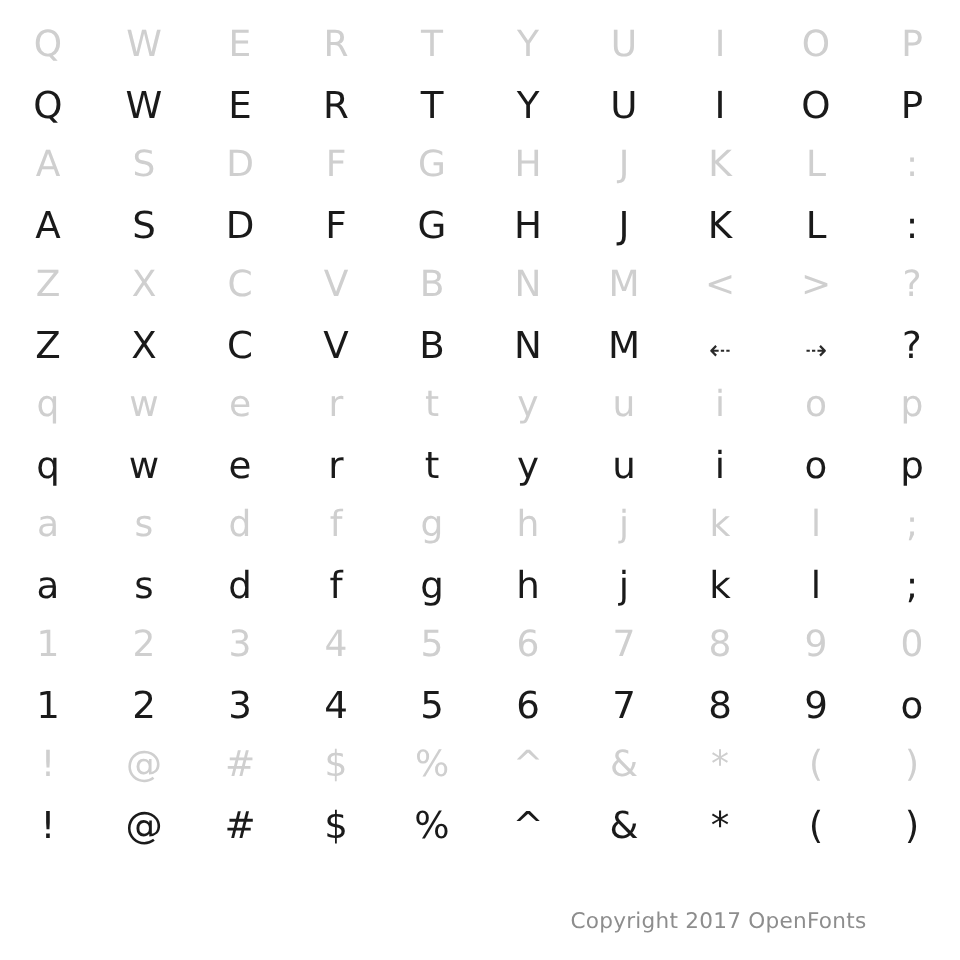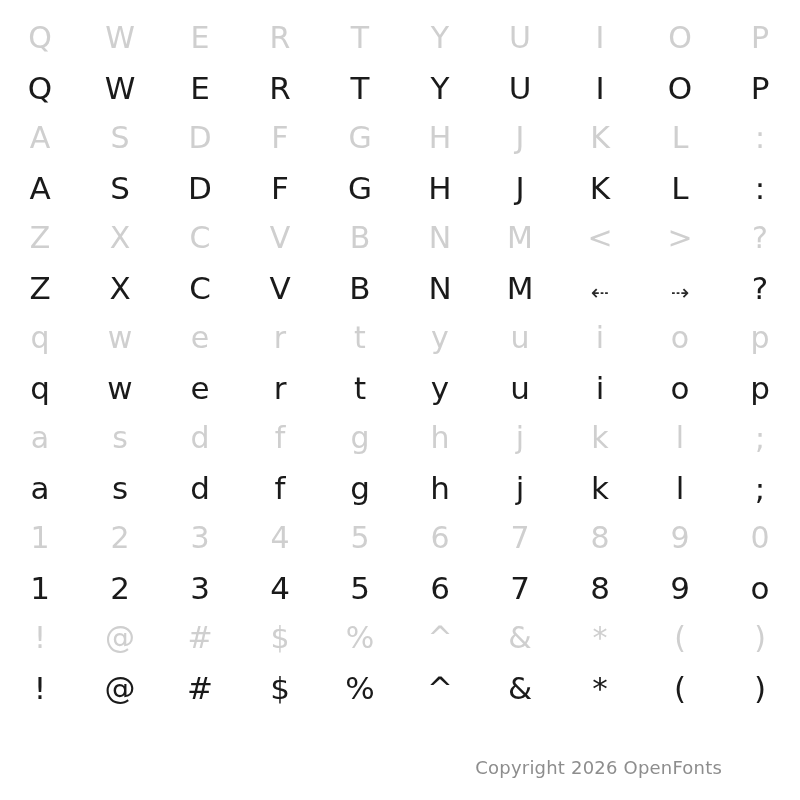--- a/index.html
+++ b/index.html
@@ -241,14 +241,14 @@
         <div class="cell">#</div>
         <div class="cell">$</div>
         <div class="cell">%</div>
         <div class="cell">^</div>
         <div class="cell">&amp;</div>
         <div class="cell">*</div>
         <div class="cell">(</div>
         <div class="cell">)</div>
       </div>
     </div>
-  <div class="copyright">Copyright 2026 OpenFonts</div>
+  <div class="copyright">Copyright 2017 OpenFonts</div>
 </div>
 
 </body></html>

